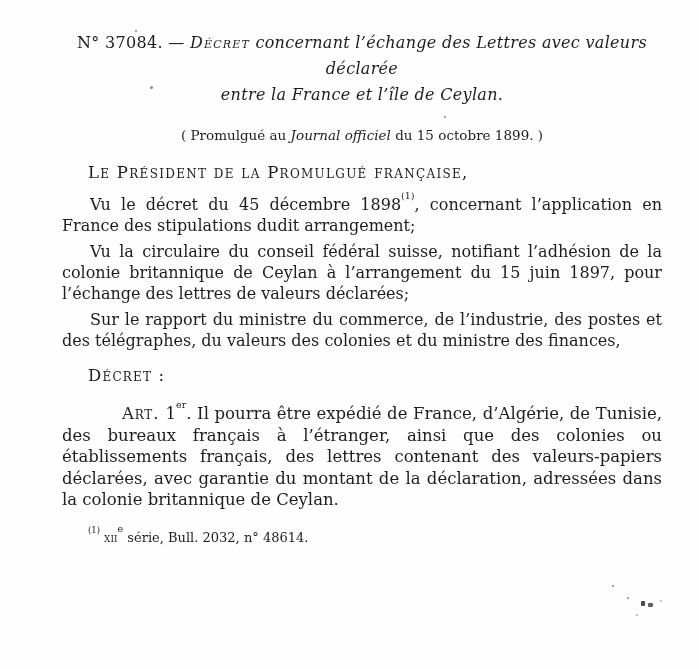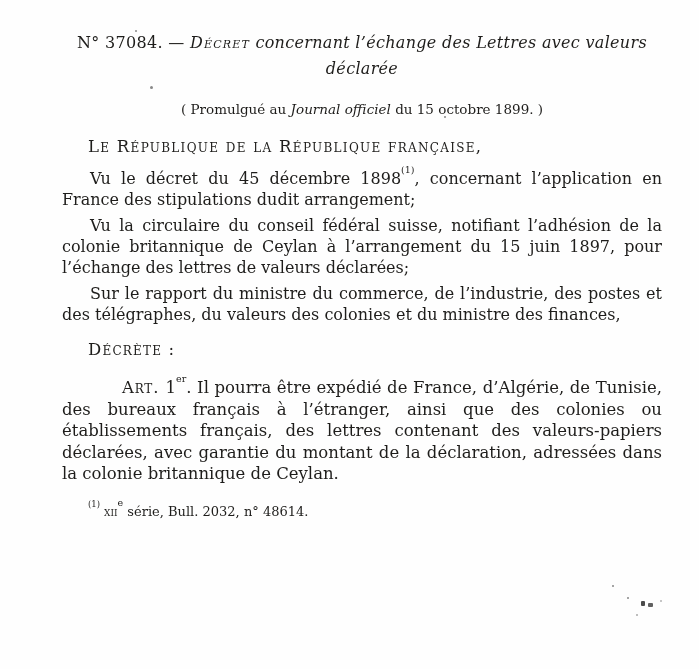--- a/index.html
+++ b/index.html
@@ -123,35 +123,35 @@
   .s8 { left: 660px; top: 600px; width: 2px; height: 2px; background: rgba(40,40,40,0.35); }
   .s9 { left: 636px; top: 614px; width: 2px; height: 2px; background: rgba(40,40,40,0.4); }
 </style>
 </head>
 <body>
 
 <div class="page">
 
   <main class="doc">
 
-    <p class="title"><span class="roman">N° 37084. — </span><span class="sc kw">Décret</span><span> concernant l’échange des Lettres avec valeurs déclarée</span><br></p>
+    <p class="title"><span class="roman">N° 37084. — </span><span class="sc kw">Décret</span><span> concernant l’échange des Lettres avec valeurs déclarée</span><br><span>entre la France et l’île de Ceylan.</span></p>
 
 
     <p class="promulgation"><span>( Promulgué au </span><em>Journal officiel</em><span> du 15 octobre 1899. )</span></p>
 
-    <p class="salutation sc">Le République de la République française,</p>
+    <p class="salutation sc">Le Président de la Promulgué française,</p>
 
 
     <p class="body-par"><span>Vu le décret du 45 décembre 1898</span><sup class="fn-ref">(1)</sup><span>, concernant l’application en France des stipulations dudit arrangement;</span></p>
 
     <p class="body-par"><span>Vu la circulaire du conseil fédéral suisse, notifiant l’adhésion de la colonie britannique de Ceylan à l’arrangement du 15 juin 1897, pour l’échange des lettres de valeurs déclarées;</span></p>
 
     <p class="body-par"><span>Sur le rapport du ministre du commerce, de l’industrie, des postes et des télégraphes, du valeurs des colonies et du ministre des finances,</span></p>
 
-    <p class="decree-verb sc">Décrète :</p>
+    <p class="decree-verb sc">Décret :</p>
 
     <p class="body-par article"><span class="sc art-label">Art. </span><span>1</span><sup class="ord">er</sup><span>. Il pourra être expédié de France, d’Algérie, de Tunisie, des bureaux français à l’étranger, ainsi que des colonies ou établissements français, des lettres contenant des valeurs-papiers déclarées, avec garantie du montant de la déclaration, adressées dans la colonie britannique de Ceylan.</span></p>
 
     <p class="footnote"><sup class="fn-mark">(1)</sup><span class="sc">xii</span><sup class="ord">e</sup><span> série, Bull. 2032, n° 48614.</span></p>
 
   </main>
 
   <span class="speck s1"></span>
   <span class="speck s2"></span>
   <span class="speck s3"></span>

